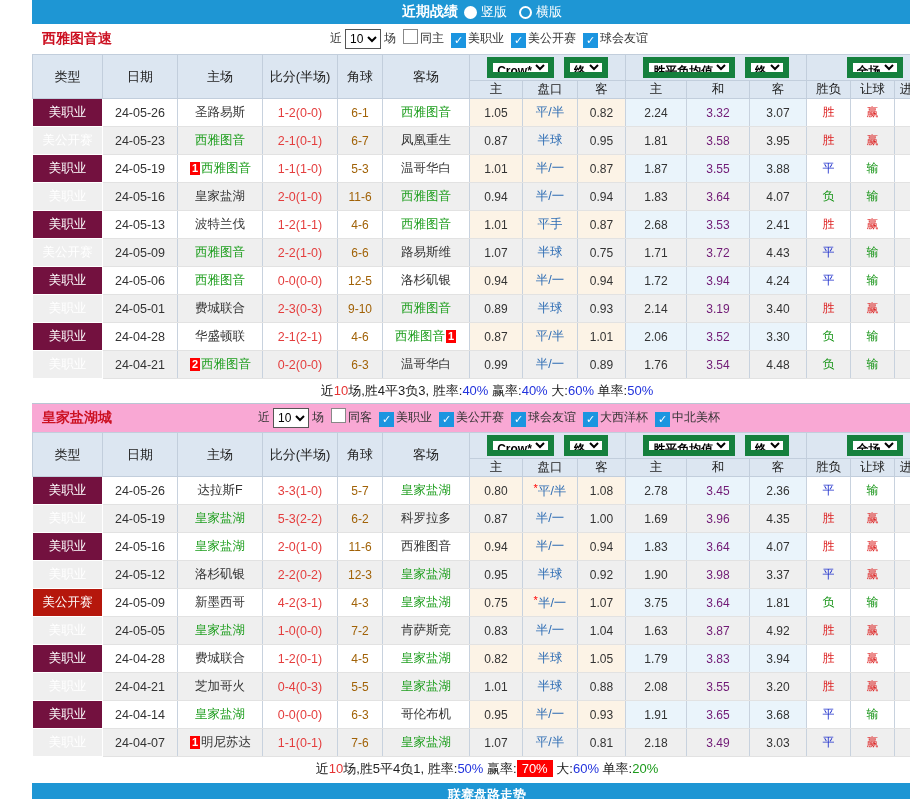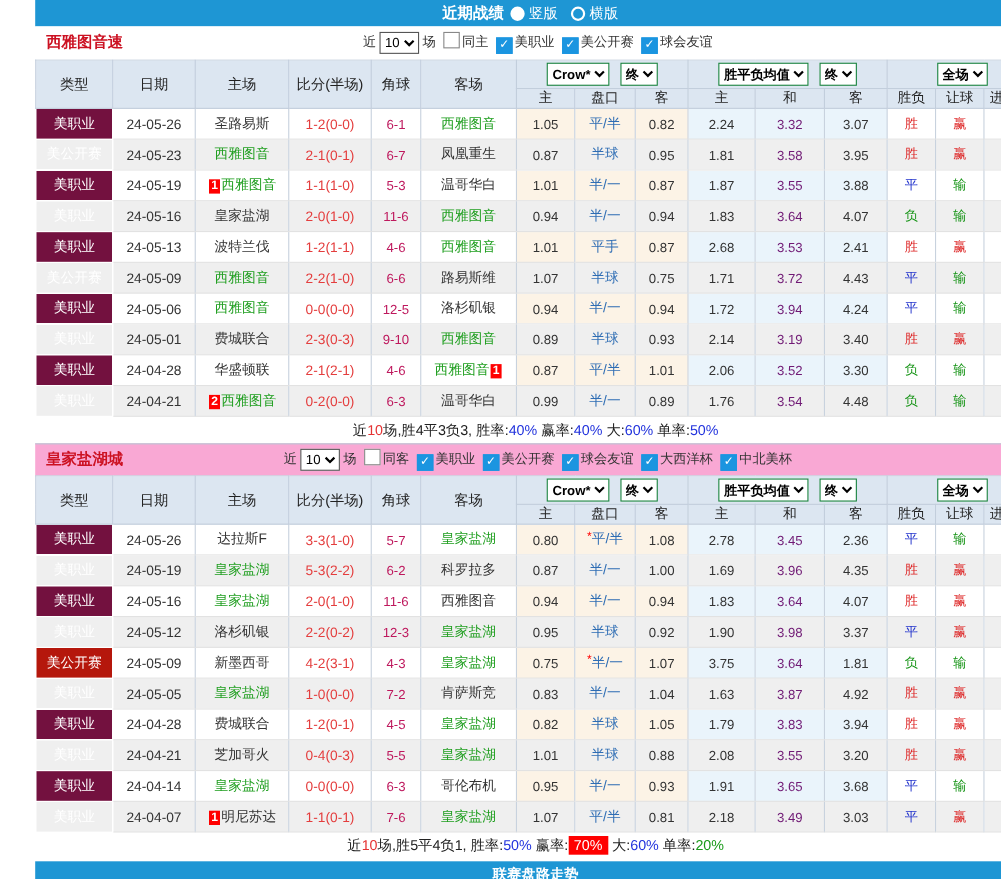--- a/index.html
+++ b/index.html
@@ -25,33 +25,33 @@
   .cb{display:inline-block;width:13px;height:13px;font-size:11px;line-height:13px;text-align:center;
       vertical-align:-2px;margin:0 2px 0 7px;cursor:pointer;}
   .cb.on{background:#1B95E0;border:1px solid #1B95E0;color:#fff;font-weight:bold;}
   .cb.off{background:#fff;border:1px solid #888;}
 
   
   table{border-collapse:collapse;table-layout:fixed;width:910px;}
   th{background:#DCE6F1;border:1px solid #C2CEDC;font-weight:normal;color:#222;font-size:13px;padding:0;}
   tr.gr th{height:25px;}
   tr.sr th{height:15px;font-size:12.5px;}
-  .hsel{height:21px;font-size:12px;border:1px solid #15803d;background:#fff;margin:0 3px;vertical-align:middle;font-weight:bold;}
+  .hsel{height:21px;font-size:12px;border:6px solid #15803d;background:#fff;margin:0 3px;vertical-align:middle;font-weight:bold;}
   td{border-style:solid;border-width:1px;border-color:#E2E2E2 #C8D2DE;text-align:center;height:27px;
      padding:0;overflow:hidden;white-space:nowrap;background:#fff;}
   tr.even td{background:#EFEFEF;}
   td.bg-crow{background:#FCF3E6;}
   td.bg-avg{background:#EAF4FB;}
   td.type-m{background:#73113F;color:#fff;border-color:#fff;font-size:12.5px;}
   td.type-r{background:#B5170C;color:#fff;border-color:#fff;font-size:12.5px;}
   td.date{color:#333;font-size:12.5px;}
   td.team{color:#333;font-size:12.5px;}
   td.team.green{color:#1E9E1E;}
   td.score{color:#E43D3D;font-size:12.5px;}
-  td.corner{color:#be185d;}
+  td.corner{color:#a16207;}
   td.handicap{color:#2E6DB4;font-size:12.5px;text-align:center;}
   td.avg-draw{color:#701a75;}
   td.res-red{color:#DD2222;}
   td.res-blue{color:#2233CC;}
   td.res-green{color:#169416;}
   .badge{display:inline-block;background:#FF0000;color:#fff;font-size:11px;line-height:13px;padding:0 2px;margin:0 1px;font-weight:bold;}
   .star{color:#FF0000;font-size:11px;vertical-align:3px;}
 
   
   .summary{height:24px;line-height:24px;text-align:center;font-size:13px;background:#fff;white-space:nowrap;}

